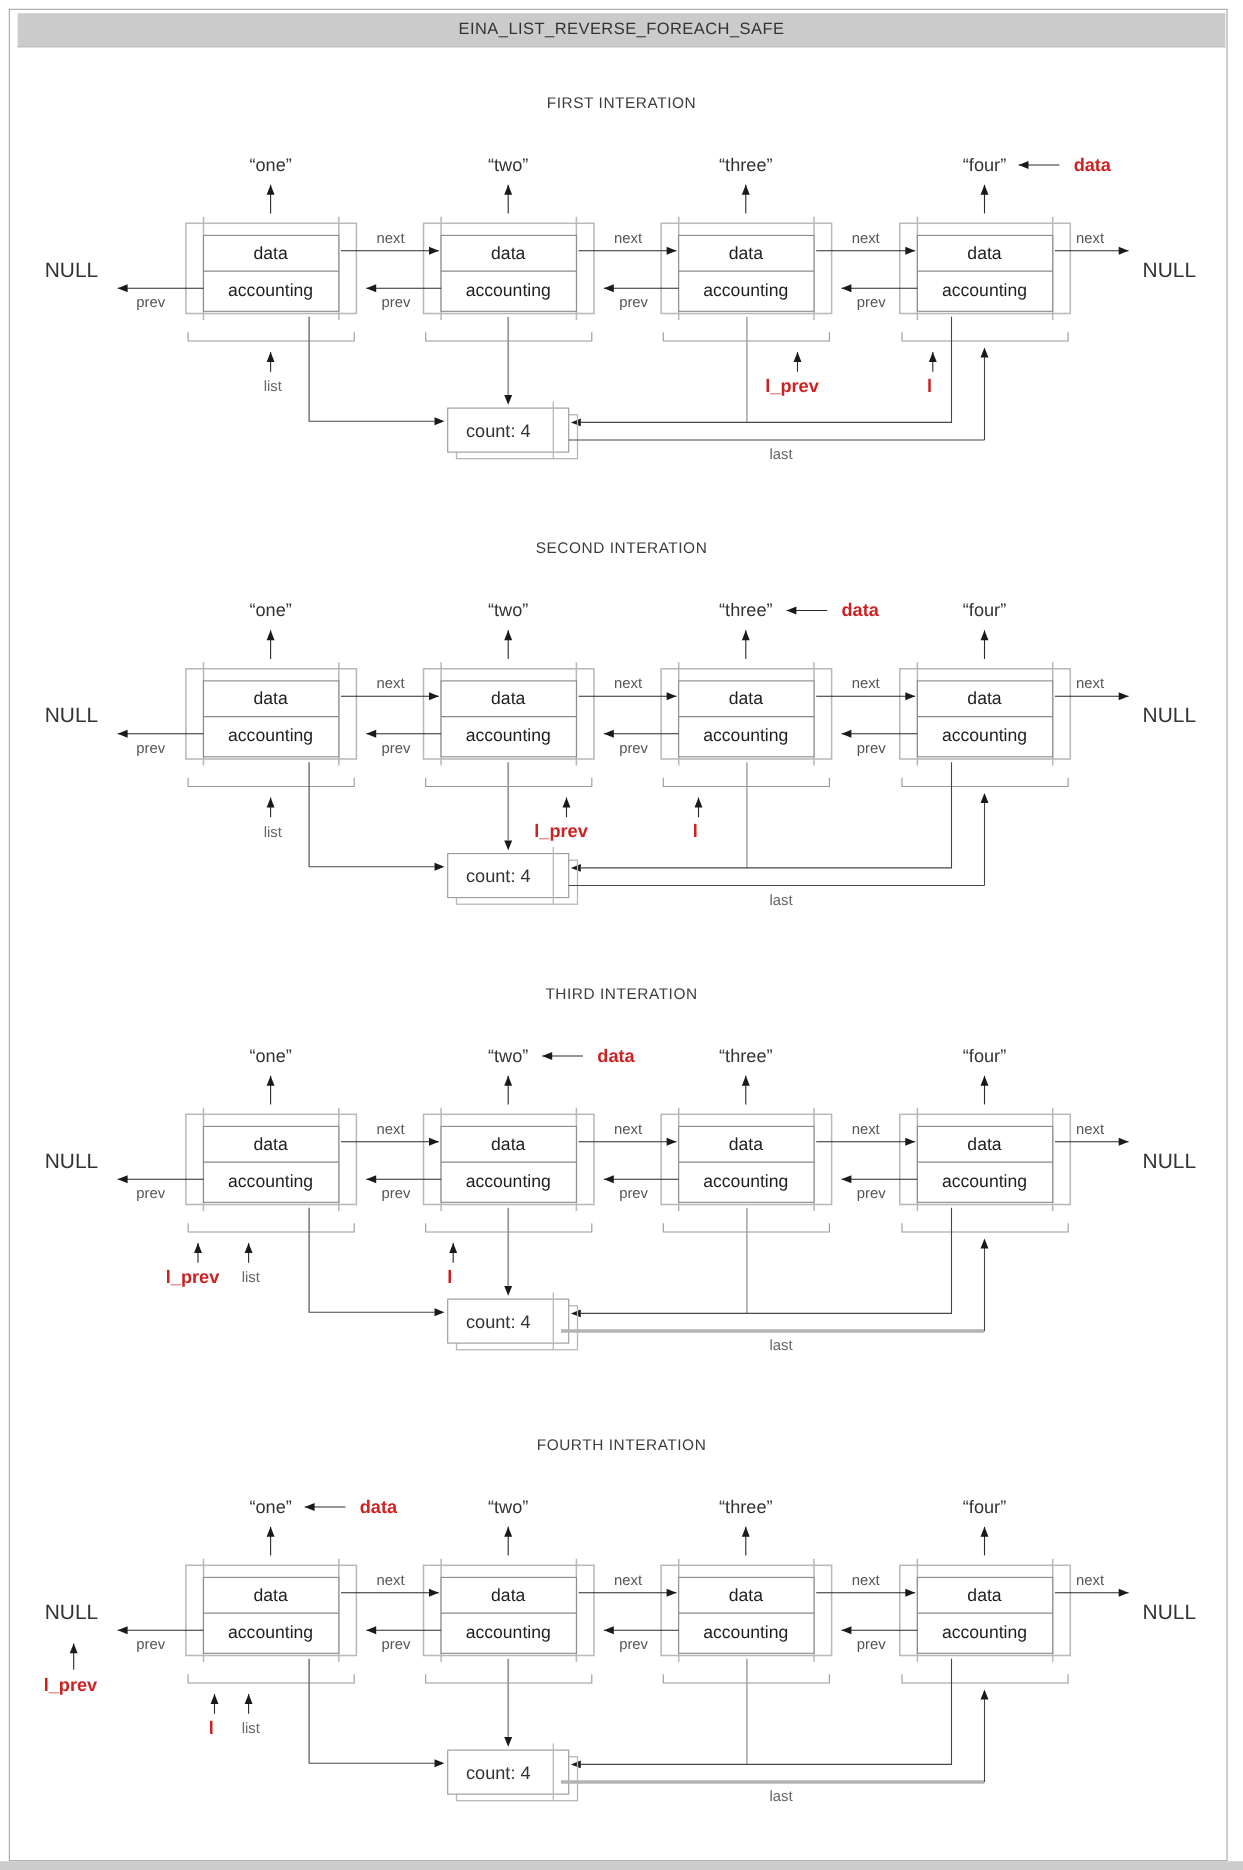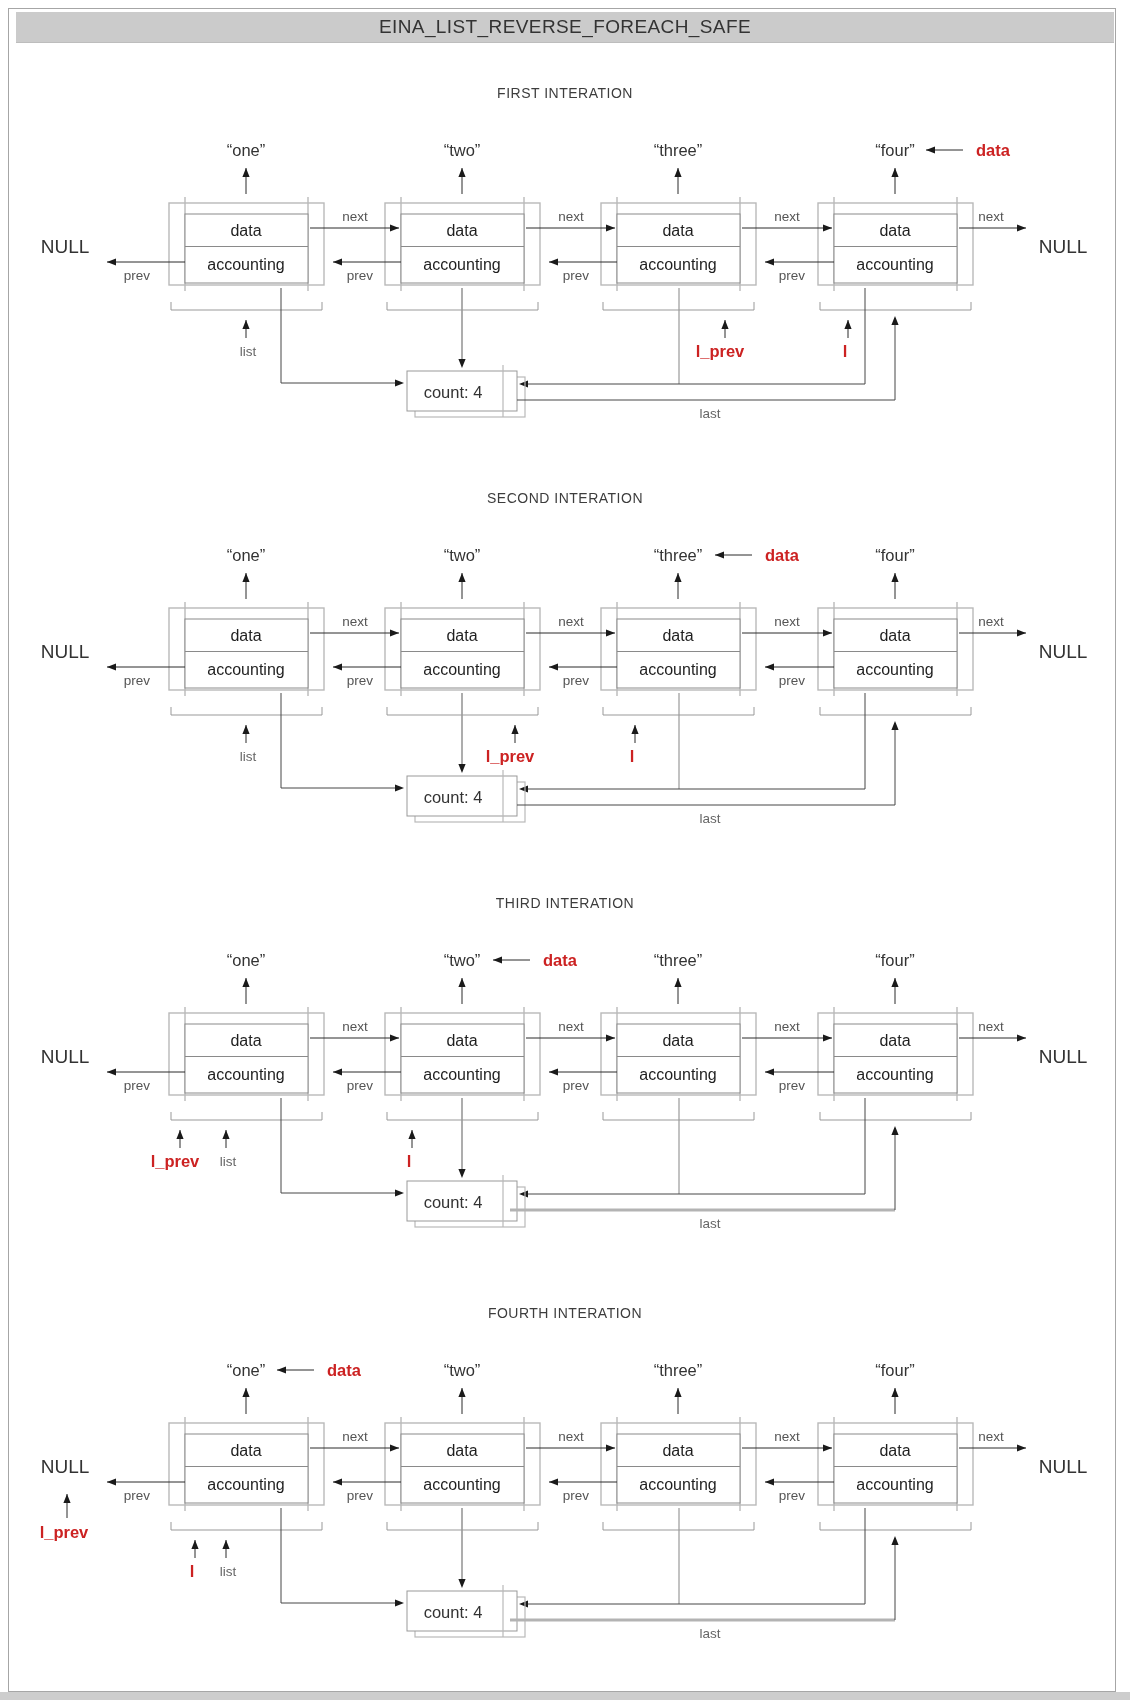--- a/index.html
+++ b/index.html
@@ -1,20 +1,20 @@
 <!DOCTYPE html>
 <html><head>
 <meta charset="utf-8">
 <style>
   html,body{margin:0;padding:0;background:#fff;}
   #stage{position:relative;width:1130px;height:1700px;background:#ffffff;overflow:hidden;
          font-family:"Liberation Sans","DejaVu Sans",sans-serif;}
   #frame{position:absolute;left:8px;top:8px;width:1106px;height:1682px;border:1px solid #a6a6a6;}
   #titlebar{position:absolute;left:16px;top:12px;width:1098px;height:30px;background:#cbcbcb;
-            border-bottom:1px solid #bdbdbd;color:#333;font-size:19px;letter-spacing:.4px;
+            border-bottom:1px solid #bdbdbd;color:#333;font-size:15px;letter-spacing:.4px;
             text-align:center;line-height:30px;}
   #bottomstrip{position:absolute;left:0;bottom:0;width:1130px;height:8px;background:#cdcdcd;}
   svg{position:absolute;left:0;top:0;}
   text{font-family:"Liberation Sans","DejaVu Sans",sans-serif;}
 </style>
 </head>
 <body>
 
 <div id="stage">
   <div id="frame"></div>

